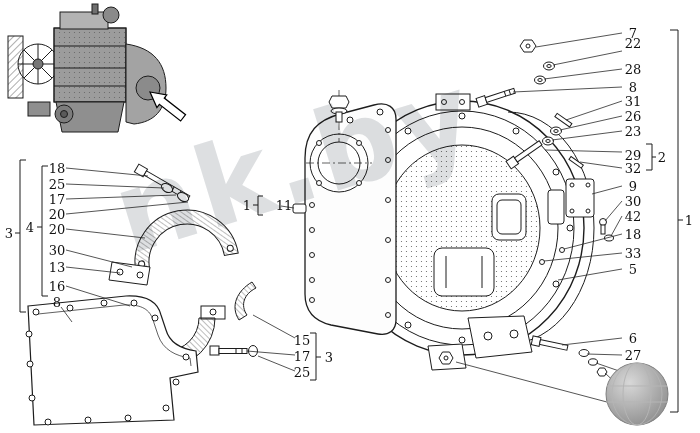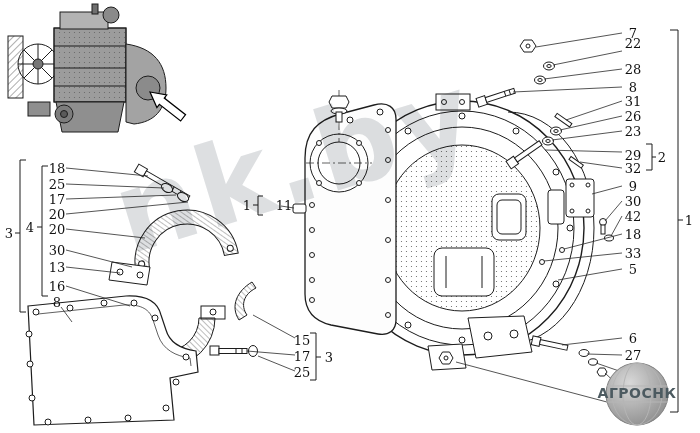--- a/index.html
+++ b/index.html
@@ -344,16 +344,15 @@
           <stop offset="0" stop-color="#d8d8d8"></stop>
             <stop offset="1" stop-color="#8e8e8e"></stop>
         </radialGradient>
       </defs>
       <circle cx="53" cy="34" r="31" fill="url(#globeGrad)" stroke="#7e7e7e"></circle>
       <ellipse cx="53" cy="34" rx="14" ry="31" fill="none" stroke="#b5b5b5" stroke-width="1"></ellipse>
       <ellipse cx="53" cy="34" rx="25" ry="31" fill="none" stroke="#b5b5b5" stroke-width="0.8"></ellipse>
       <line x1="23" y1="26" x2="83" y2="26" stroke="#b5b5b5" stroke-width="1"></line>
       <line x1="22" y1="42" x2="84" y2="42" stroke="#b5b5b5" stroke-width="1"></line>
     </svg>
-    <span class="logo-text">АГРОСНК</span>
   </div>
 
 </div>
 
 </body></html>

